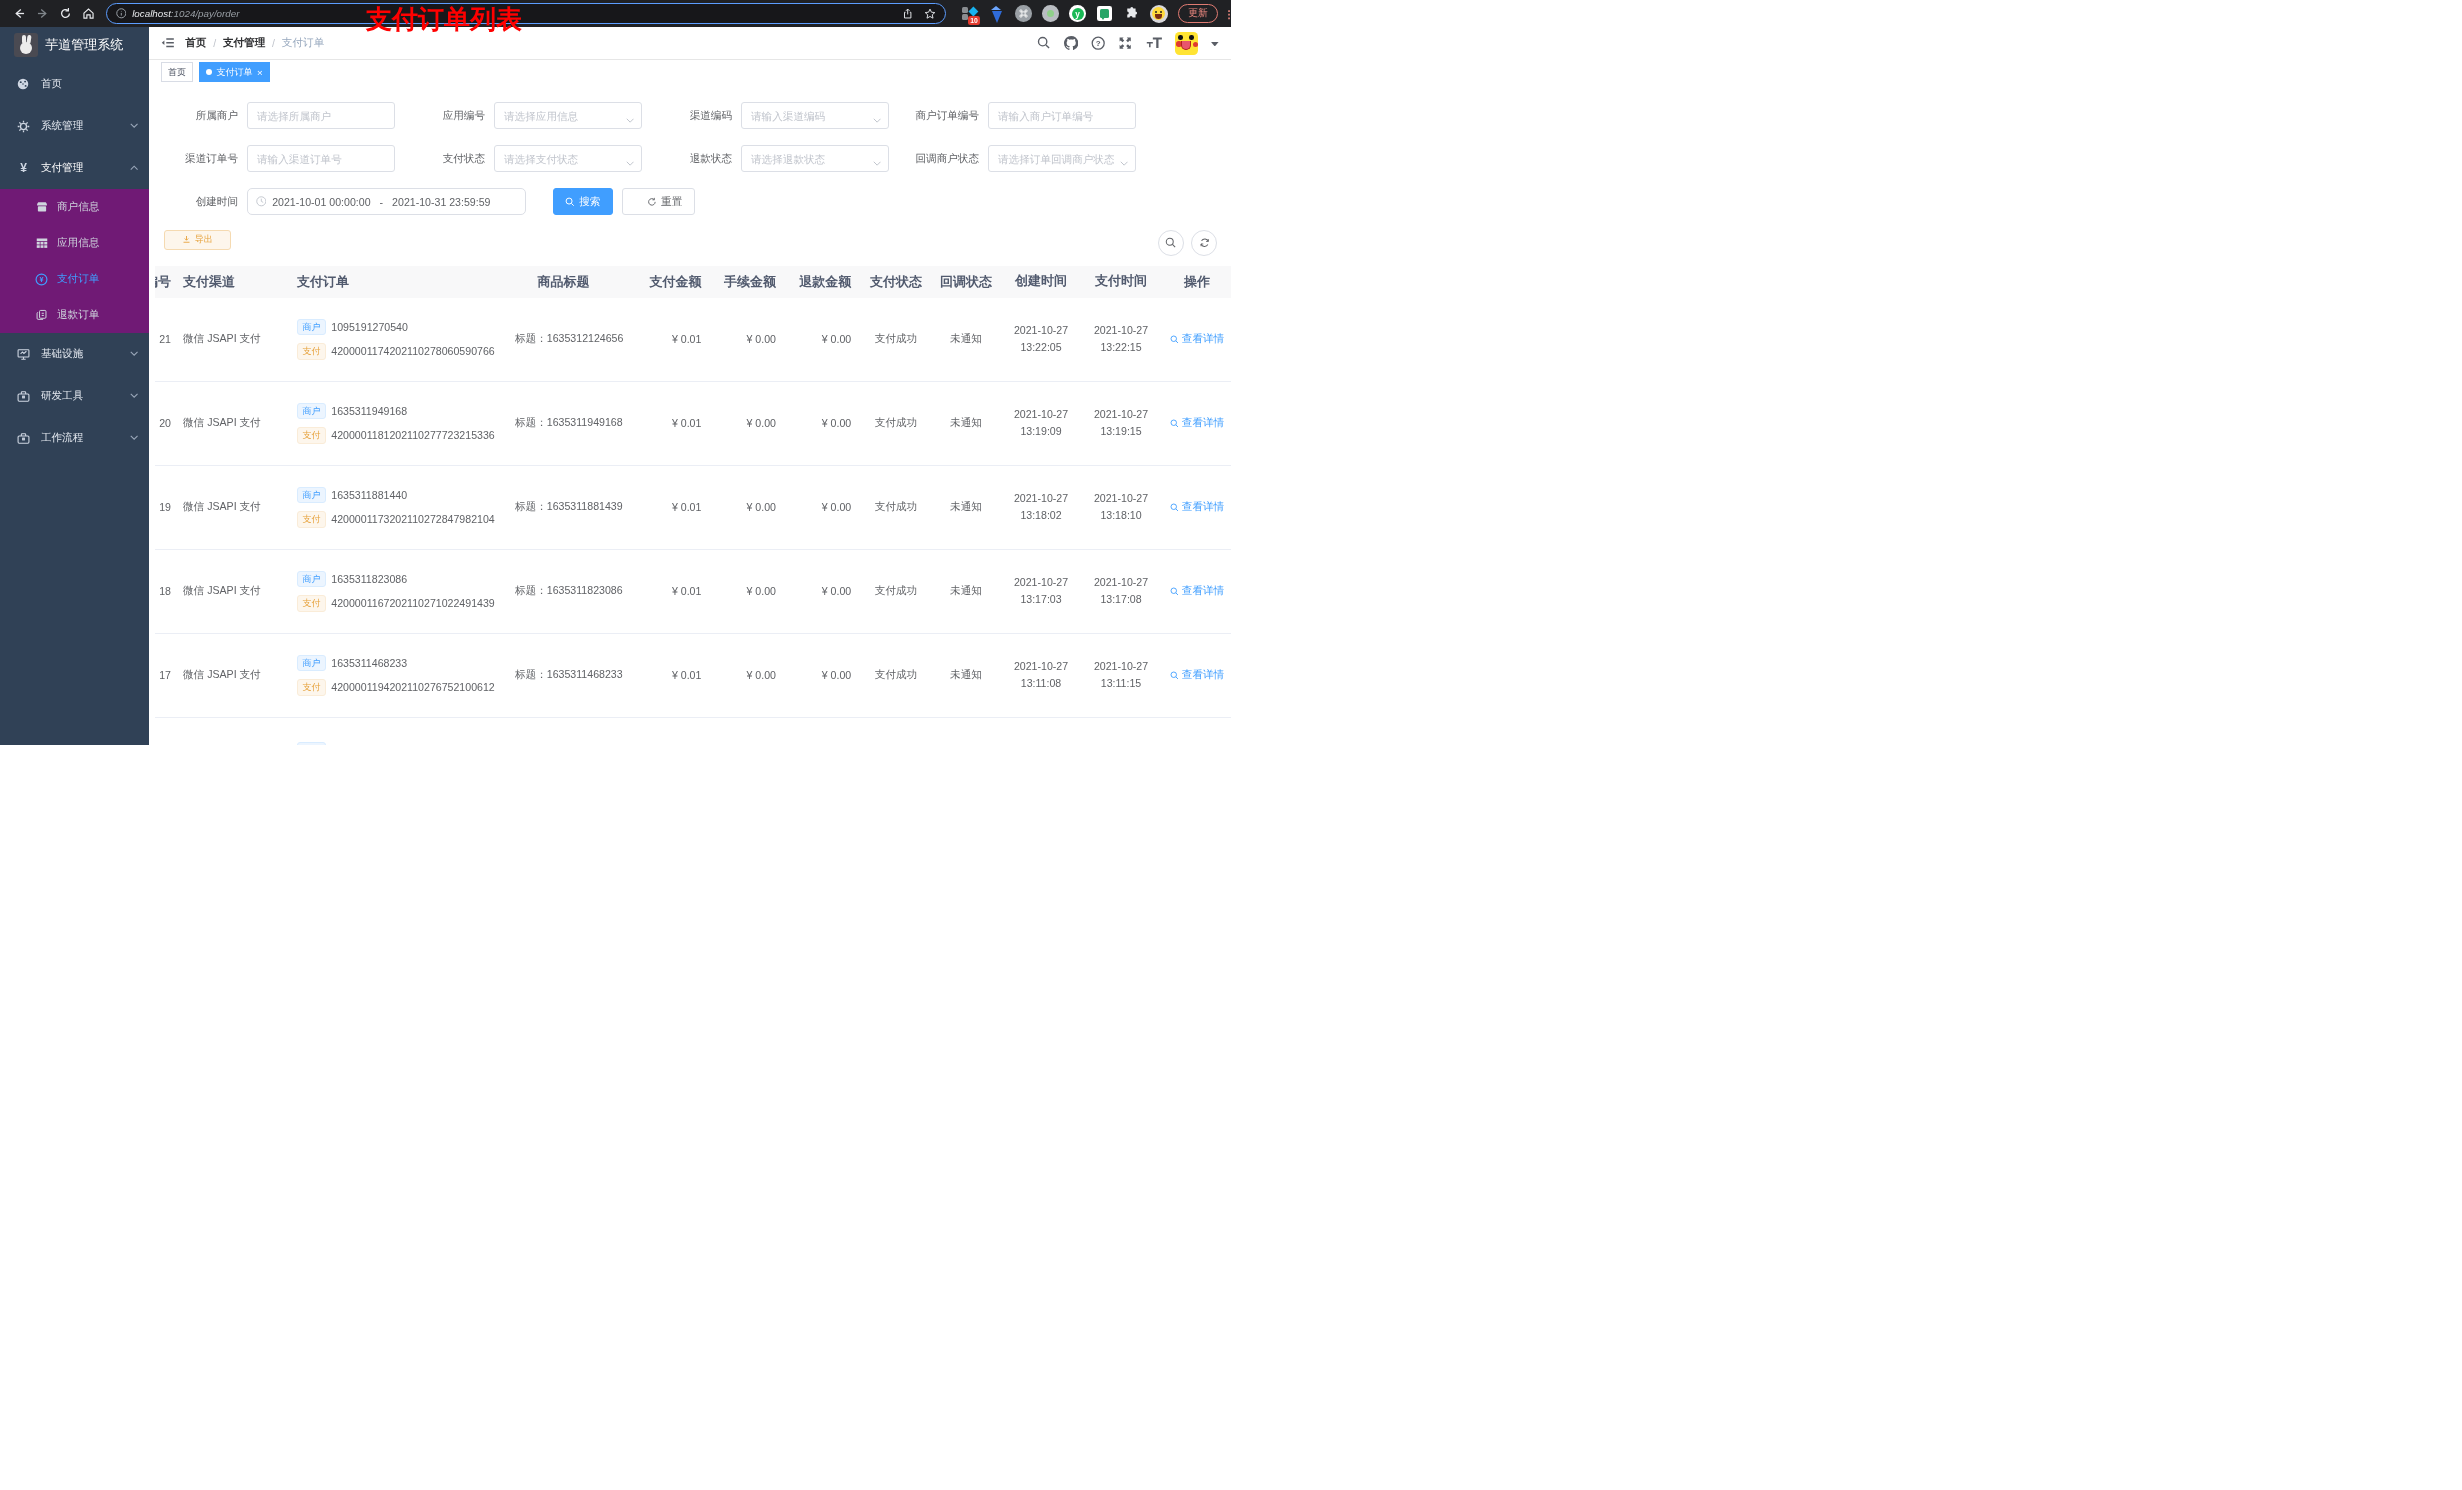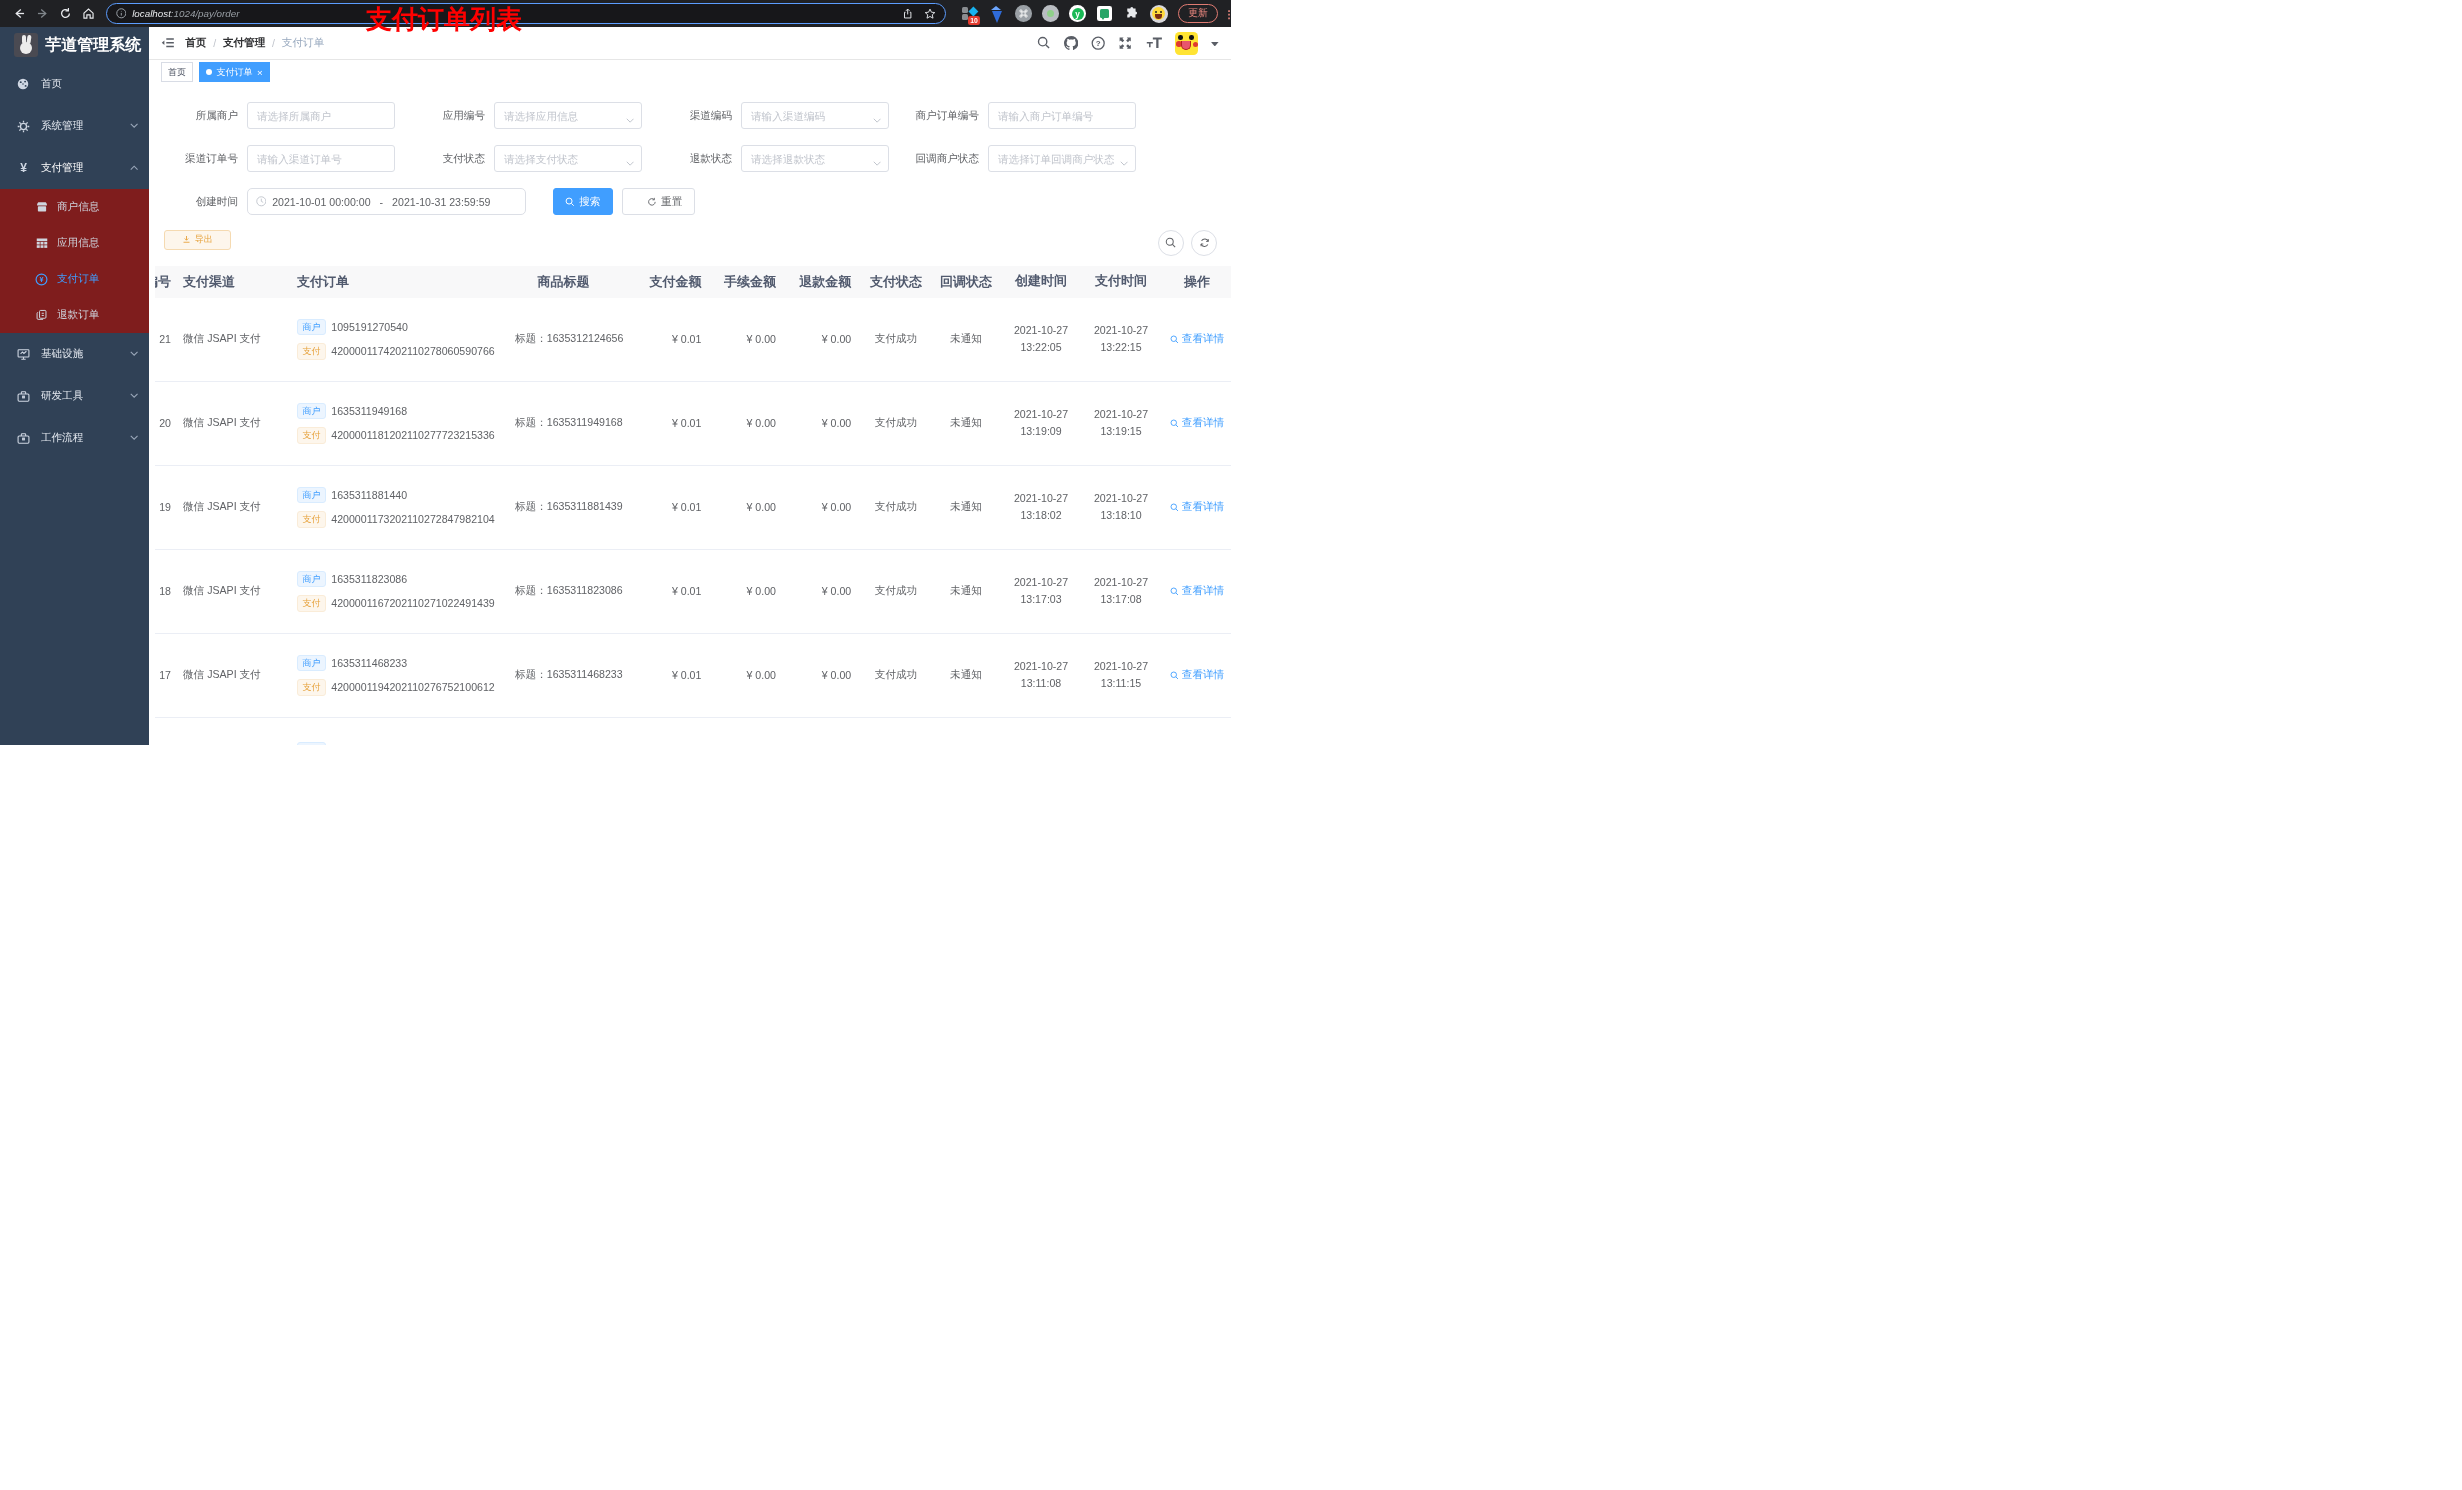--- a/index.html
+++ b/index.html
@@ -47,26 +47,26 @@
   .update-btn { margin-left:10.6px; border:1.1px solid #e07b72; color:#f28b82; font-size:9.8px; padding:2.3px 9px; border-radius:10.6px; flex:none; }
   .chrome-dots { color:#f28b82; font-size:10.6px; letter-spacing:0; margin:0 3px 0 6px; flex:none; font-weight:bold; }
 
   
   .sidebar { position:absolute; top:27px; left:0; width:149px; bottom:0; background:#304156; color:#e4e9f0; z-index:20; }
   .logo-row { height:36px; display:flex; align-items:center; padding-left:13.6px; gap:7.6px; }
   .logo-img { width:24px; height:24px; border-radius:3px; background:#4a4a52; position:relative; overflow:hidden; flex:none; }
   .logo-img .head { position:absolute; left:6px; top:9px; width:12px; height:12px; background:#ececec; border-radius:50%; }
   .logo-img .ear1,.logo-img .ear2 { position:absolute; width:3.8px; height:9px; background:#ececec; border-radius:2.3px; top:1.5px; }
   .logo-img .ear1 { left:8.3px; } .logo-img .ear2 { left:13.6px; transform:rotate(8deg); }
-  .logo-title { font-size:16px; font-weight:bold; color:#fff; white-space:nowrap; }
+  .logo-title { font-size:13px; font-weight:normal; color:#fff; white-space:nowrap; }
   .menu-item { height:42px; display:flex; align-items:center; padding:0 10.6px 0 16.7px; gap:10.6px; font-size:10.6px; color:#e4e9f0; cursor:pointer; }
   .menu-item .mi-ic { width:13.6px; display:flex; justify-content:center; color:#cfd7e3; flex:none; }
   .menu-item .mi-label { flex:1; }
   .menu-item .chev { color:#9aa7b9; display:flex; }
-  .submenu { background:#7f1d1d; }
+  .submenu { background:#701a75; }
   .submenu-item { height:36px; display:flex; align-items:center; padding-left:35px; gap:9px; font-size:10.6px; color:#cfd5de; cursor:pointer; }
   .submenu-item .mi-ic { width:13px; display:flex; justify-content:center; color:#cfd5de; flex:none; }
   .submenu-item.active { color:#409eff; }
   .submenu-item.active .mi-ic { color:#409eff; }
 
   
   .app-header { position:absolute; left:149px; top:27px; right:0; height:33px; background:#fff; z-index:10;
                 display:flex; align-items:center; padding:0 12px; border-bottom:0.8px solid #e6e6e6; }
   .collapse-btn { display:flex; margin-right:10.6px; color:#5a5e66; }
   .breadcrumb { display:flex; align-items:center; gap:6.8px; font-size:10.6px; }

